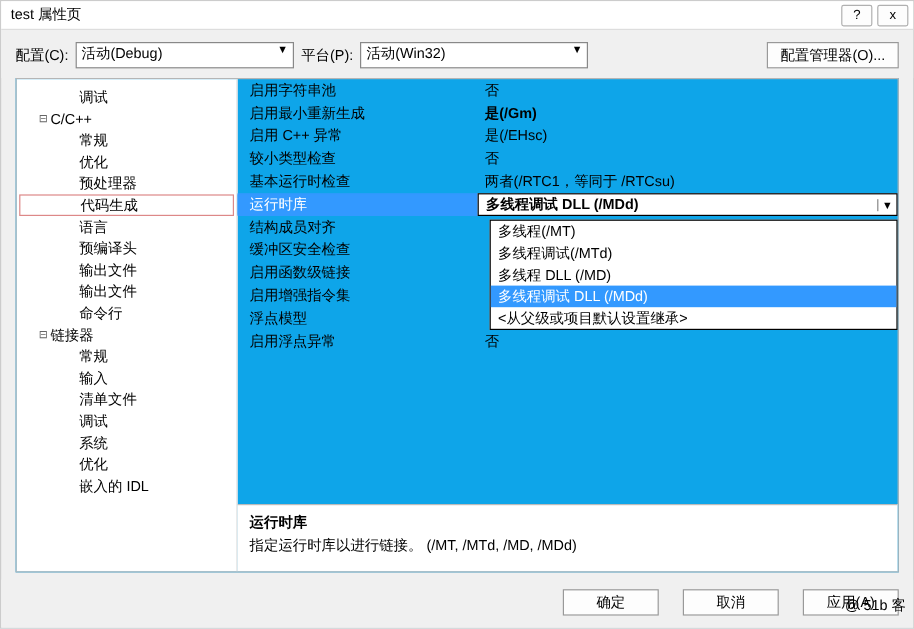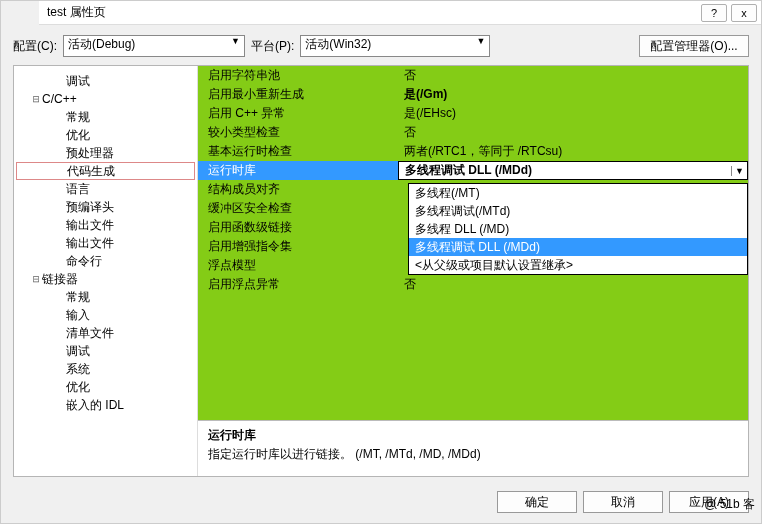--- a/index.html
+++ b/index.html
@@ -1,29 +1,29 @@
 <!DOCTYPE html>
 <html><head>
 <meta charset="utf-8">
 <style>
   * { box-sizing: border-box; margin: 0; padding: 0; font-family: "Microsoft YaHei", "SimSun", sans-serif; }
   body { background: #fff; width: 762px; height: 524px; overflow: hidden; font-size: 12px; color: #000; }
   .dialog { width: 762px; height: 524px; border: 1px solid #ccc; display: flex; flex-direction: column; background: #f0f0f0; }
-  .titlebar { height: 24px; border-bottom: 1px solid #ddd; display: flex; align-items: center; padding: 0 4px; background: #fff; margin-left: 38px; }
+  .titlebar { height: 24px; border-bottom: 1px solid #ddd; display: flex; align-items: center; padding: 0 4px; background: #fff; }
   .titlebar .title { flex: 1; font-size: 12px; padding-left: 4px; }
   .titlebar .winbtn { width: 26px; height: 18px; border: 1px solid #b0b0b0; border-radius: 2px; margin-left: 4px; display: flex; align-items: center; justify-content: center; font-size: 11px; cursor: pointer; background: #fdfdfd; }
   .toprow { display: flex; align-items: center; gap: 6px; padding: 10px 12px 8px 12px; background: #f0f0f0; }
   .toprow label { font-size: 12px; }
   .combo { height: 22px; border: 1px solid #888; background: #fff; display: flex; align-items: flex-start; padding: 0 4px; position: relative; }
   .combo .arrow { margin-left: auto; font-size: 9px; }
   .cfg-combo { width: 182px; }
   .plat-combo { width: 190px; }
   .cfgmgr { width: 110px; margin-left: auto; }
   .btn { height: 22px; border: 1px solid #999; background: #fdfdfd; display: flex; align-items: center; justify-content: center; padding: 0 8px; cursor: pointer; font-size: 12px; }
-  .mainarea { flex: 1; display: flex; margin: 0 12px 6px 12px; border: 1px solid #b5b5b5; background: #84cc16; }
+  .mainarea { flex: 1; display: flex; margin: 0 12px 6px 12px; border: 1px solid #b5b5b5; background: #0ea5e9; }
   .tree { width: 184px; border-right: 1px solid #ddd; padding: 6px 2px; overflow: hidden; background: #fff; }
   .tree-item { display: flex; align-items: center; height: 18px; font-size: 12px; cursor: pointer; white-space: nowrap; }
   .tree-item .expander { width: 12px; text-align: center; font-size: 9px; color: #666; }
   .tree-item.selected { border: 1px solid #d88; background: #fff; }
   .indent1 { padding-left: 30px; }
   .indent2 { padding-left: 50px; }
   .rightcol { flex: 1; display: flex; flex-direction: column; }
   .propgrid { flex: 1; position: relative; overflow: visible; }
   .proprow { display: flex; height: 19px; font-size: 12px; align-items: center; }
   .proprow .k { width: 200px; padding-left: 10px; }
@@ -31,21 +31,21 @@
   .proprow.selected { background: #3399ff; }
   .proprow.selected .k { background: #3399ff; color: #fff; }
   .proprow.selected .v { background: #fff; color: #000; font-weight: bold; border: 1px solid #000; display: flex; align-items: center; }
   .proprow.selected .v .dropbtn { margin-left: auto; width: 16px; text-align: center; border-left: 1px solid #888; font-size: 9px; cursor: pointer; }
   .proprow .v.bold { font-weight: bold; }
   .dropdown { position: absolute; top: 117px; left: 210px; right: 0; border: 1px solid #000; background: #fff; z-index: 10; }
   .dropdown .opt { height: 18px; padding-left: 6px; display: flex; align-items: center; font-size: 12px; cursor: pointer; }
   .dropdown .opt.hl { background: #3399ff; color: #fff; }
   .descpane { border-top: 1px solid #bbb; padding: 6px 10px; height: 56px; font-size: 12px; background: #fff; }
   .descpane .dtitle { font-weight: bold; margin-bottom: 2px; }
-  .bottomrow { display: flex; justify-content: flex-end; gap: 6px; padding: 8px 12px 10px 0; background: #f0f0f0; }
+  .bottomrow { display: flex; justify-content: flex-end; gap: 20px; padding: 8px 12px 10px 0; background: #f0f0f0; }
   .bottomrow .btn { width: 80px; }
   .watermark { position: absolute; right: 6px; bottom: 10px; color: #000000; font-size: 12px; pointer-events: none; }
 </style>
 </head>
 <body>
 
 <div class="dialog">
   <div class="titlebar">
     <span class="title">test 属性页</span>
     <span class="winbtn">?</span>

